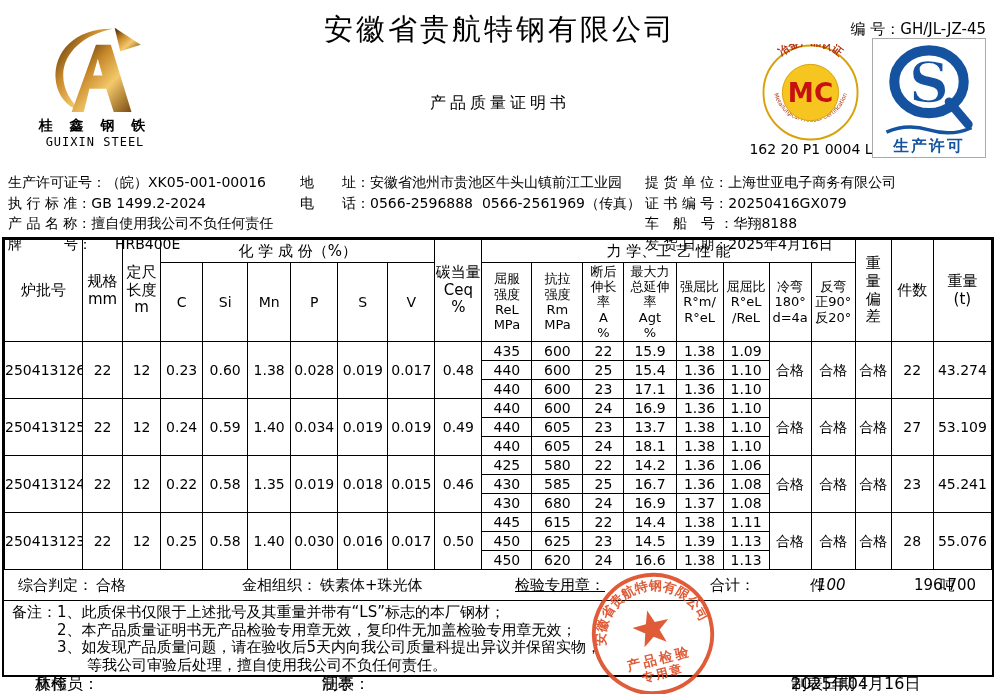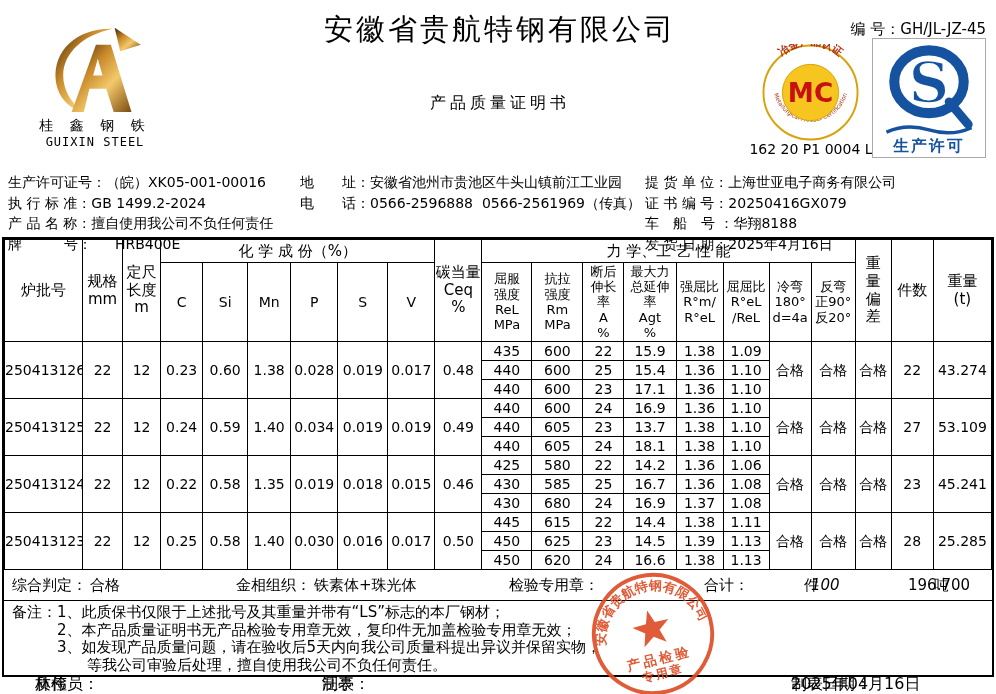--- a/index.html
+++ b/index.html
@@ -7,21 +7,21 @@
           font-family:"DejaVu Sans",sans-serif; color:#000; }
 
   
   .company-title { position:absolute; top:10px; left:120px; width:760px; text-align:center;
                    font-family:"DejaVu Serif",serif; font-size:29px; letter-spacing:3px; }
   .doc-subtitle  { position:absolute; top:93px; left:120px; width:760px; text-align:center;
                    font-size:16px; letter-spacing:4px; }
   .serial { position:absolute; top:20px; right:10px; font-size:15px; white-space:pre; }
 
   .logo { position:absolute; left:36px; top:26px; width:118px; text-align:center; }
-  .logo-cn { font-size:14px; font-weight:normal; letter-spacing:6px; margin-top:1px; white-space:nowrap; }
+  .logo-cn { font-size:14px; font-weight:bold; letter-spacing:6px; margin-top:1px; white-space:nowrap; }
   .logo-en { font-size:12px; font-family:"DejaVu Sans Mono",monospace; letter-spacing:1px; white-space:nowrap; }
 
   .mc-badge { position:absolute; left:762px; top:44px; width:97px; height:97px; }
   .mc-code  { position:absolute; left:744px; top:141px; width:134px; text-align:center; font-size:14px; white-space:nowrap; }
   .qs-box   { position:absolute; left:872px; top:38px; width:112px; height:118px; border:1px solid #aaa; }
 
   
   .info-col { position:absolute; top:172px; font-size:14px; }
   .info-col .info-line { line-height:20.5px; white-space:pre; }
   .col-left  { left:8px; }
@@ -36,24 +36,24 @@
     padding:0; font-size:14px; font-weight:normal; overflow:hidden; }
   .h-group th { height:22px; font-size:15px; }
   .h-sub th   { height:78px; }
   .pre { white-space:pre-line; line-height:1.18; }
   .h-sub th.pre { font-size:13px; }
   tbody td { height:18px; line-height:18px; }
   td.batch { font-size:14px; }
 
   
   .summary { position:relative; height:30px; border-bottom:1px solid #000; font-size:15px; }
-  .summary span { position:absolute; top:0; line-height:30px; white-space:pre; }
+  .summary span { position:absolute; top:0; line-height:30px; white-space:pre;margin-left:6px; }
   .s-judge-l { left:8px; }   .s-judge-v { left:86px; }
   .s-micro-l { left:232px; } .s-micro-v { left:310px; }
-  .s-stamp-l { left:505px; }
+  .s-stamp-l { left:505px;text-decoration:underline; }
   .s-total-l { left:700px; } .s-total-p { left:807px;font-style:italic; } .s-total-pu { left:800px; }
   .s-total-w { left:904px; } .s-total-wu { left:930px; }
 
   .notes { position:relative; min-height:71px; font-size:15px; padding:3px 0 0 8px; display:flex; }
   .notes-label { white-space:pre; line-height:17.5px; }
   .note-line { line-height:17.5px; white-space:pre; }
   .note-line.indent { padding-left:2em; }
 
   .footer { position:absolute; top:668px; left:0; width:812px; height:26px; font-size:16px; }
   .footer span { position:absolute; top:3px; white-space:pre; }
@@ -353,21 +353,21 @@
           <td>445</td>
           <td>615</td>
           <td>22</td>
           <td>14.4</td>
           <td>1.38</td>
           <td>1.11</td>
           <td rowspan="3">合格</td>
           <td rowspan="3">合格</td>
           <td rowspan="3">合格</td>
           <td rowspan="3">28</td>
-          <td rowspan="3">25.285</td>
+          <td rowspan="3">55.076</td>
         </tr>
         <tr>
           <td>450</td>
           <td>625</td>
           <td>23</td>
           <td>14.5</td>
           <td>1.39</td>
           <td>1.13</td>
         </tr>
         <tr>

